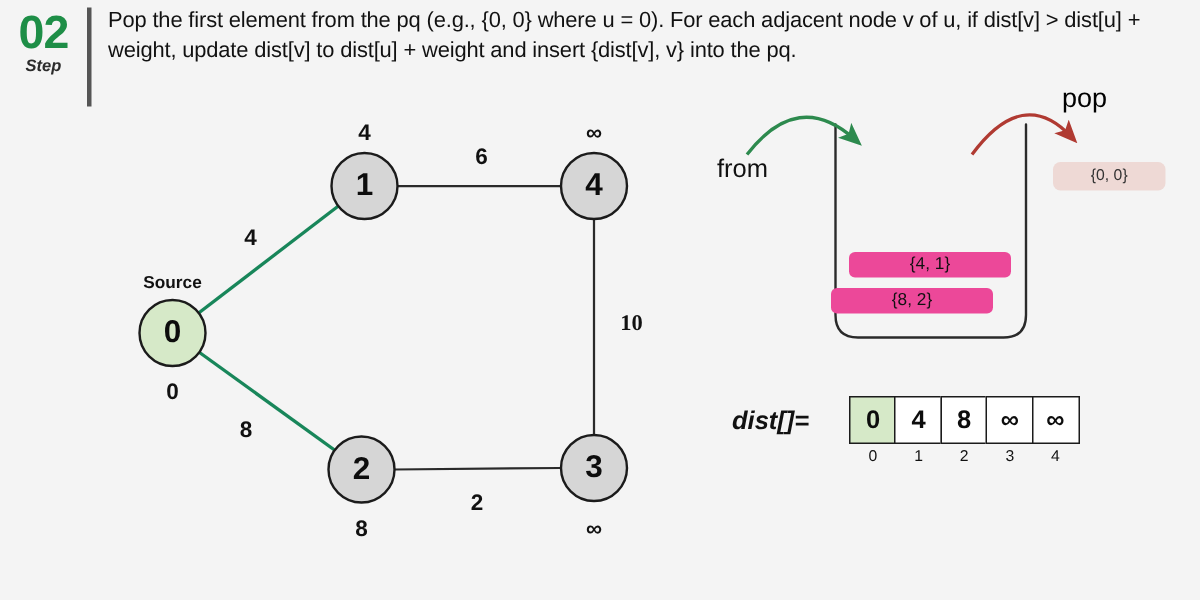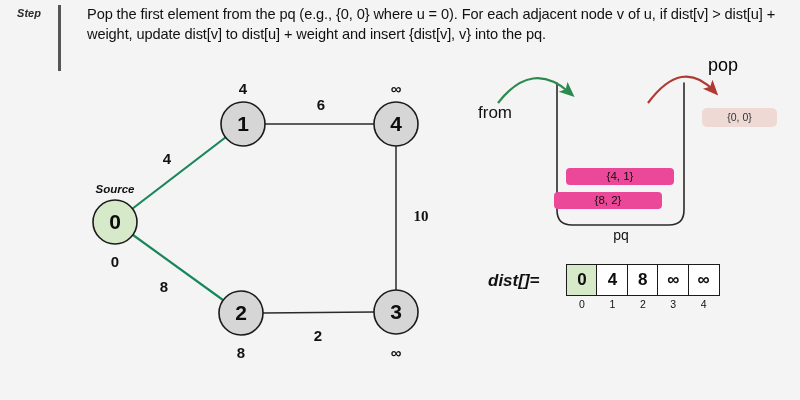--- a/index.html
+++ b/index.html
@@ -52,21 +52,21 @@
   }
   .header-divider {
     width: 3px;
     background: #555;
     height: 66px;
     margin-top: 5px;
     flex: 0 0 3px;
   }
   .header-text {
     flex: 1;
-    padding-left: 26px;
+    padding-left: 11px;
     padding-top: 5px;
     font-size: 14.6px;
     line-height: 1.37;
     color: #111;
     font-weight: 500;
     letter-spacing: -0.1px;
   }
 
   
   .graph-area {
@@ -107,21 +107,20 @@
     text-align: center;
     width: 30px;
   }
   .source-tag {
     position: absolute;
     font-size: 11.5px;
     font-weight: bold;
     color: #111;
     text-align: center;
     width: 60px;
-    font-style: italic;
   }
 
   
   .pq-area {
     position: absolute;
     left: 470px; top: 55px;
     width: 330px;
     height: 200px;
   }
   svg.pq-svg {
@@ -224,20 +223,21 @@
   }
   .dist-idx:first-child { margin-left: 0; }
 </style>
 </head>
 <body>
 
 <div id="root">
 
   <div class="header">
     <div class="step-badge">
+      <div class="step-number">02</div>
       <div class="step-word">Step</div>
     </div>
     <div class="header-divider"></div>
     <div class="header-text">Pop the first element from the pq (e.g., {0, 0} where u = 0). For each adjacent node v of u, if dist[v] &gt; dist[u] + weight, update dist[v] to dist[u] + weight and insert {dist[v], v} into the pq.</div>
   </div>
 
   <div class="graph-area">
     <svg class="graph-svg" viewBox="0 0 470 322">
 
       <line x1="115" y1="144" x2="243" y2="46" stroke="#18865a" stroke-width="2.2"></line>
@@ -293,21 +293,20 @@
     </svg>
 
     <div class="push-label">from</div>
     <div class="pop-label">pop</div>
 
     <div class="pq-item" style="left:96px; top:113px;">{4, 1}</div>
     <div class="pq-item" style="left:84px; top:137px;">{8, 2}</div>
 
     <div class="popped-item">{0, 0}</div>
 
-    <div class="pq-caption">pq</div>
   </div>
 
   <div class="dist-area">
     <div class="dist-label">dist[]=</div>
 
     <div class="dist-cells">
       <div class="dist-cell hl">0</div>
       <div class="dist-cell">4</div>
       <div class="dist-cell">8</div>
       <div class="dist-cell">∞</div>

